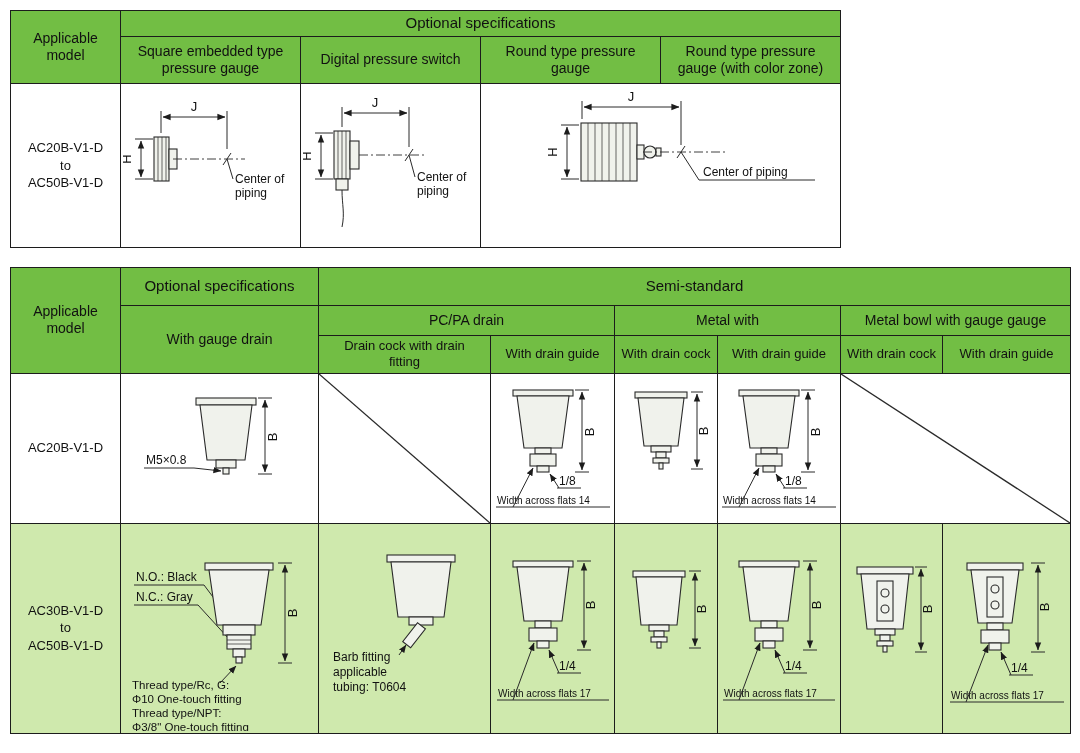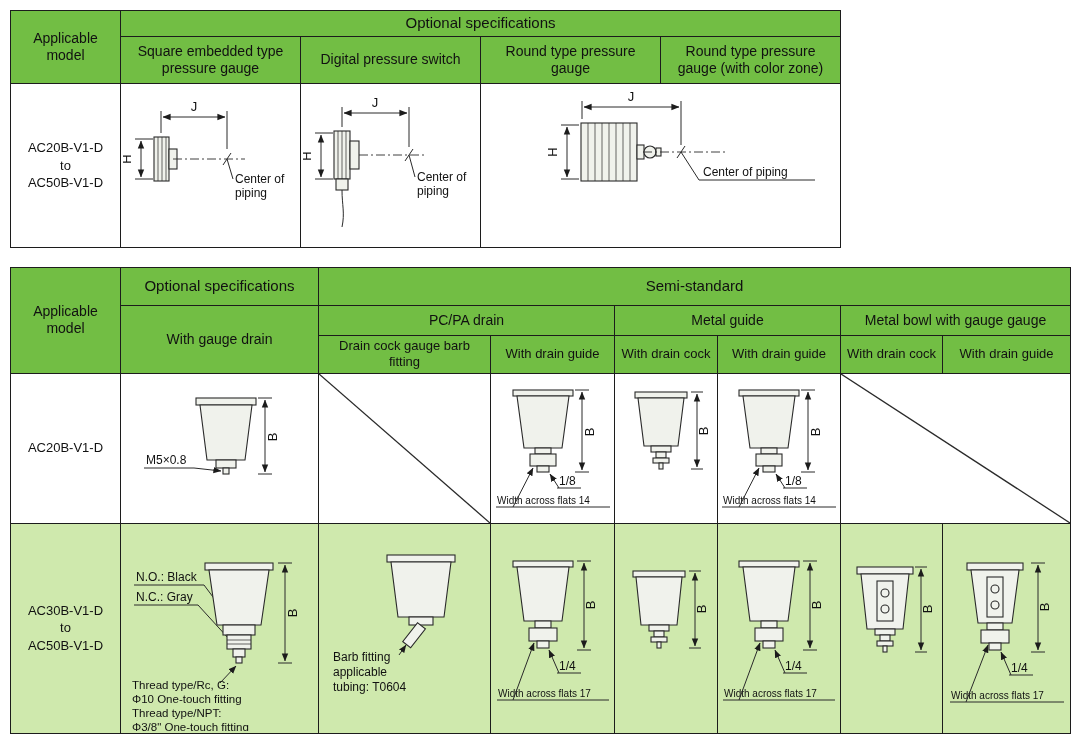--- a/index.html
+++ b/index.html
@@ -165,25 +165,25 @@
     <tbody>
         <tr style="height:38px">
       <td rowspan="3" class="hdr pre">Applicable
 model</td>
       <td class="hdr big">Optional specifications</td>
       <td colspan="6" class="hdr big">Semi-standard</td>
     </tr>
     <tr style="height:30px">
       <td rowspan="2" class="hdr">With gauge drain</td>
       <td colspan="2" class="hdr">PC/PA drain</td>
-      <td colspan="2" class="hdr">Metal guide</td>
+      <td colspan="2" class="hdr">Metal with</td>
       <td colspan="2" class="hdr">Metal bowl with gauge gauge</td>
     </tr>
     <tr style="height:37px">
-      <td class="hdr pre sm">Drain cock gauge barb
+      <td class="hdr pre sm">Drain cock with drain
 fitting</td>
       <td class="hdr sm">With drain guide</td>
       <td class="hdr sm">With drain cock</td>
       <td class="hdr sm">With drain guide</td>
       <td class="hdr sm">With drain cock</td>
       <td class="hdr sm">With drain guide</td>
     </tr>
 
     <tr style="height:150px">
       <td class="model">AC20B-V1-D</td>

